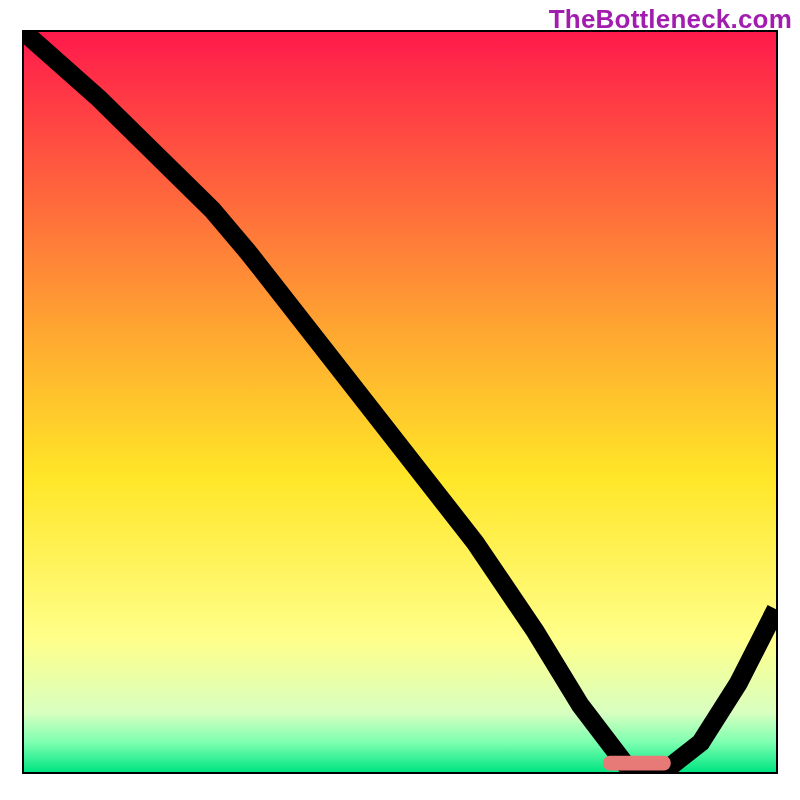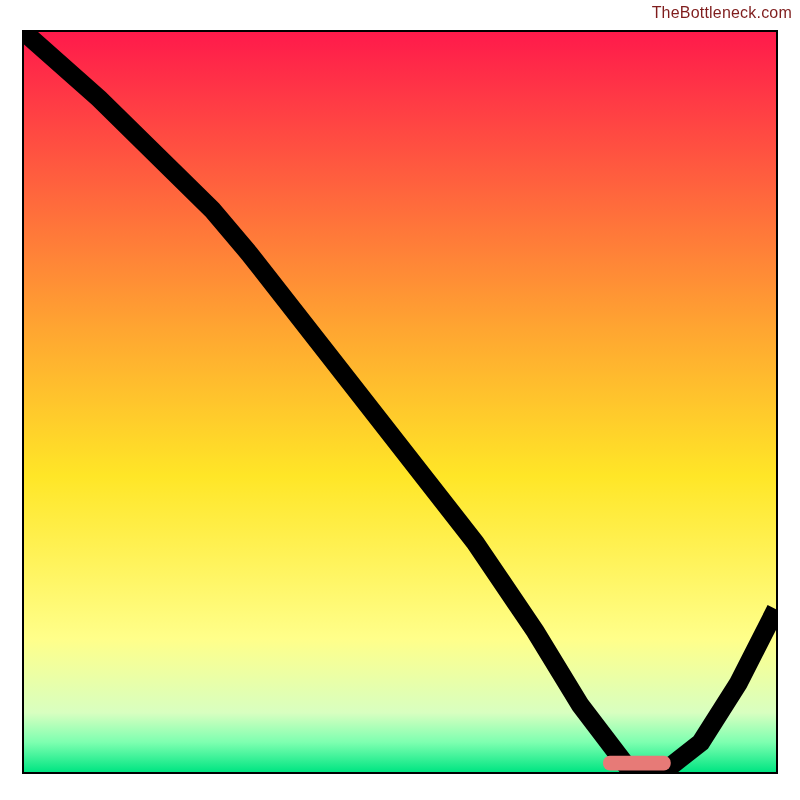--- a/index.html
+++ b/index.html
@@ -8,23 +8,23 @@
     width: 800px;
     height: 800px;
     background: #ffffff;
     font-family: Arial, Helvetica, sans-serif;
     position: relative;
   }
   .watermark {
     position: absolute;
     top: 4px;
     right: 8px;
-    font-size: 16px;
-    font-weight: normal;
-    color: #7f1d1d;
+    font-size: 26px;
+    font-weight: bold;
+    color: #a21caf;
     letter-spacing: 0.2px;
     z-index: 5;
   }
   .plot {
     position: absolute;
     left: 22px;
     top: 30px;
     width: 756px;
     height: 744px;
     border: 2px solid #000;

